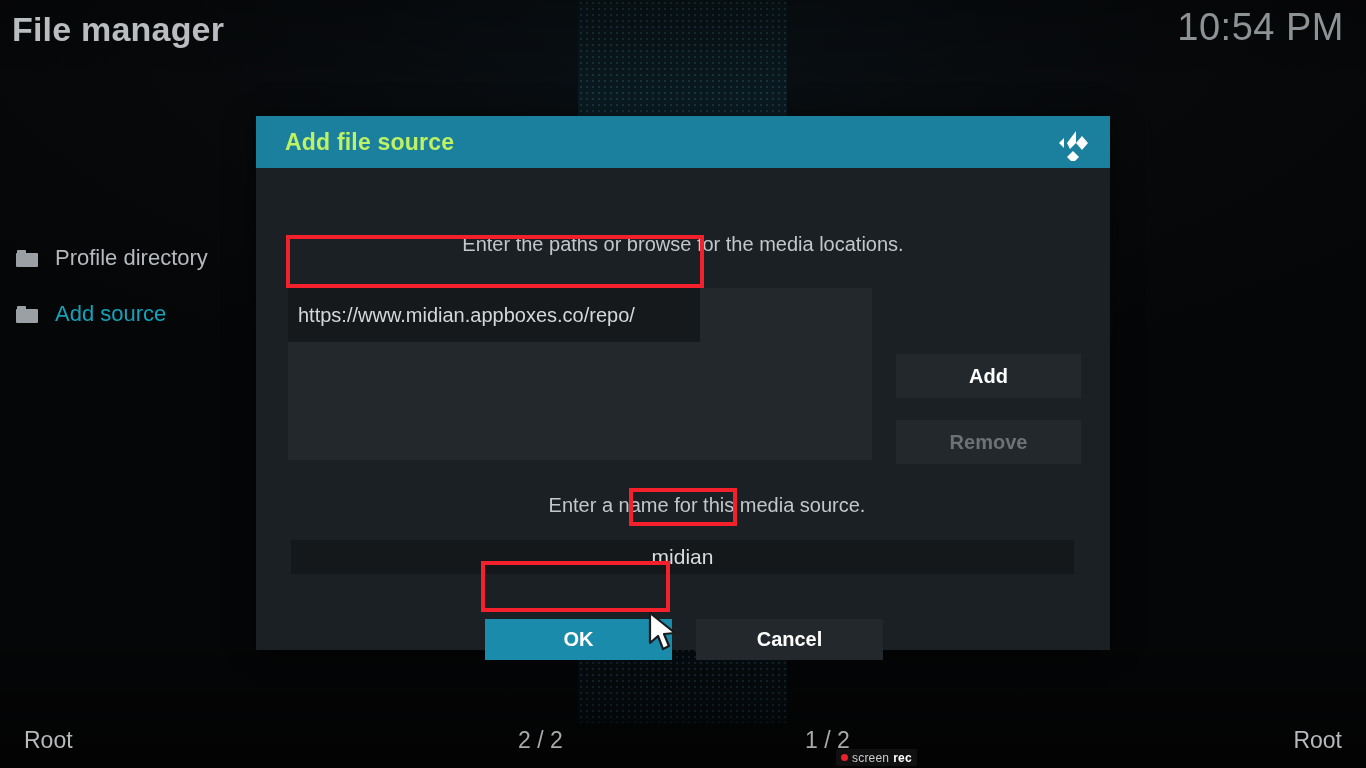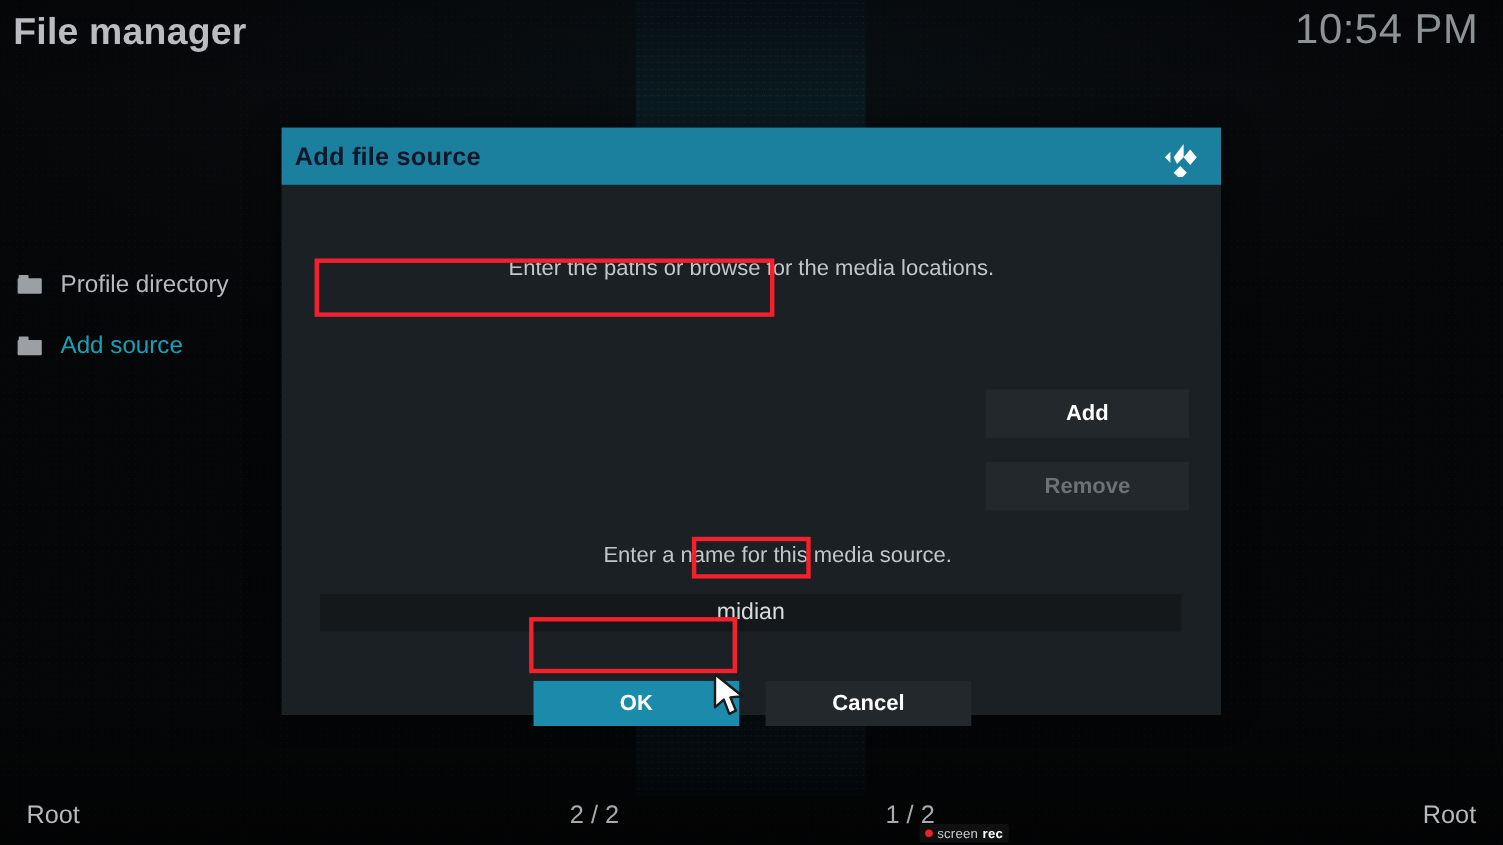--- a/index.html
+++ b/index.html
@@ -95,21 +95,21 @@
   .dialog {
     position: absolute; left: 256px; top: 116px; width: 854px; height: 534px;
     background: #1b2025;
     box-shadow: 0 2px 24px rgba(0,0,0,.55);
   }
   .dialog-titlebar {
     position: relative; height: 52px; background: #1b7f9e;
     display: flex; align-items: center;
   }
   .dialog-title {
-    font-size: 23px; font-weight: 600; color: #0f172a; margin-left: 12px; letter-spacing: .2px;
+    font-size: 23px; font-weight: 600; color: #bef264; margin-left: 29px; letter-spacing: .2px;
   }
   .kodi-logo { position: absolute; right: 17px; top: 9px; width: 40px; height: 36px; }
 
   .dialog-body { position: relative; height: 482px; }
 
   .hint {
     text-align: center; color: #c3c7ca; font-weight: 300;
     font-size: 20px;
   }
   .hint-paths { position: absolute; left: 0; top: 65px; width: 854px; }
@@ -231,20 +231,25 @@
           <polygon points="29,11 35,18 29,25 23,18" fill="#ffffff"></polygon>
           <polygon points="20,26 26,32 20,38 14,32" fill="#ffffff"></polygon>
         </svg>
       </span>
     </div>
 
     <div class="dialog-body">
 
       <div class="hint hint-paths">Enter the paths or browse for the media locations.</div>
 
+      <div class="path-list">
+        <div class="path-row">
+          <span class="path-text">https://www.midian.appboxes.co/repo/</span>
+        </div>
+      </div>
 
       <div class="side-btn btn-add">Add</div>
       <div class="side-btn btn-remove disabled">Remove</div>
 
       <div class="hint hint-name">Enter a name for this media source.</div>
 
       <div class="name-field">
         <span class="name-text">midian</span>
       </div>
 

